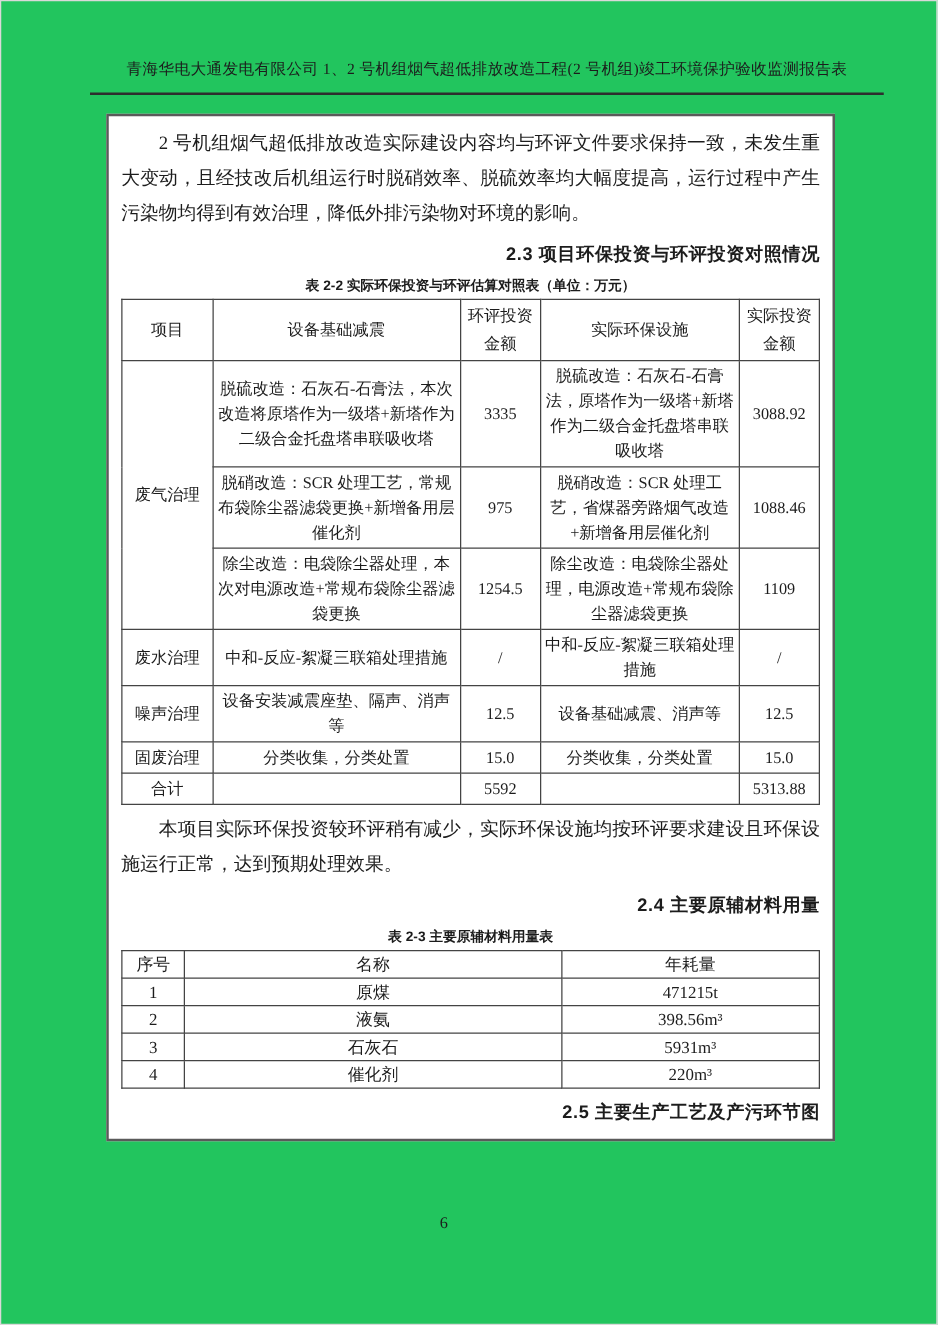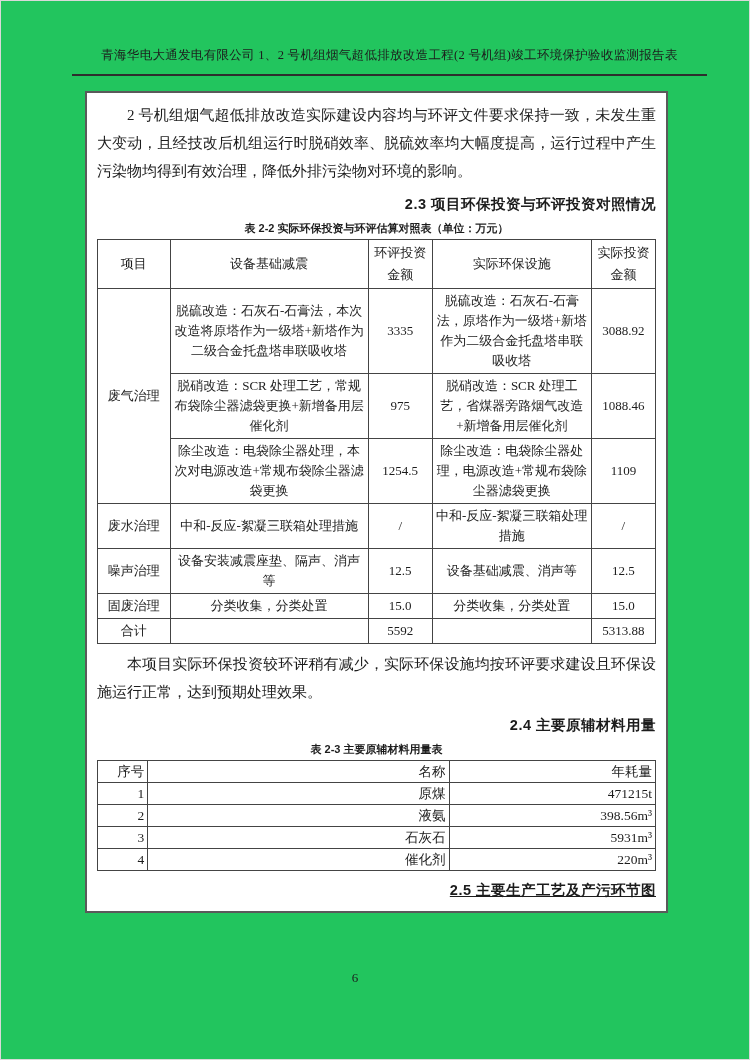--- a/index.html
+++ b/index.html
@@ -76,21 +76,21 @@
   td {
     border: 1px solid #444444;
     font-size: 13px;
     line-height: 20px;
     text-align: center;
     vertical-align: middle;
     padding: 2px 3px;
     word-break: break-all;
   }
   .t22 .th-row td { line-height: 22px; }
-  .t23 td { font-size: 13.5px; line-height: 19px; padding: 1px 3px; text-align: right; }
+  .t23 td { font-size: 13.5px; line-height: 19px; padding: 1px 3px; }
   .page-number {
     position: absolute;
     top: 970px;
     left: 85px;
     width: 540px;
     text-align: center;
     font-size: 13px;
   }
 </style>
 </head>
@@ -210,19 +210,19 @@
           <td>5931m³</td>
         </tr>
         <tr>
           <td>4</td>
           <td>催化剂</td>
           <td>220m³</td>
         </tr>
       </tbody>
     </table>
 
-    <div class="section-heading" style="margin-bottom:4px;text-decoration:underline;">2.5  主要生产工艺及产污环节图</div>
+    <div class="section-heading" style="margin-bottom:4px;">2.5  主要生产工艺及产污环节图</div>
 
   </div>
 
   <div class="page-number">6</div>
 
 </div>
 
 </body></html>

